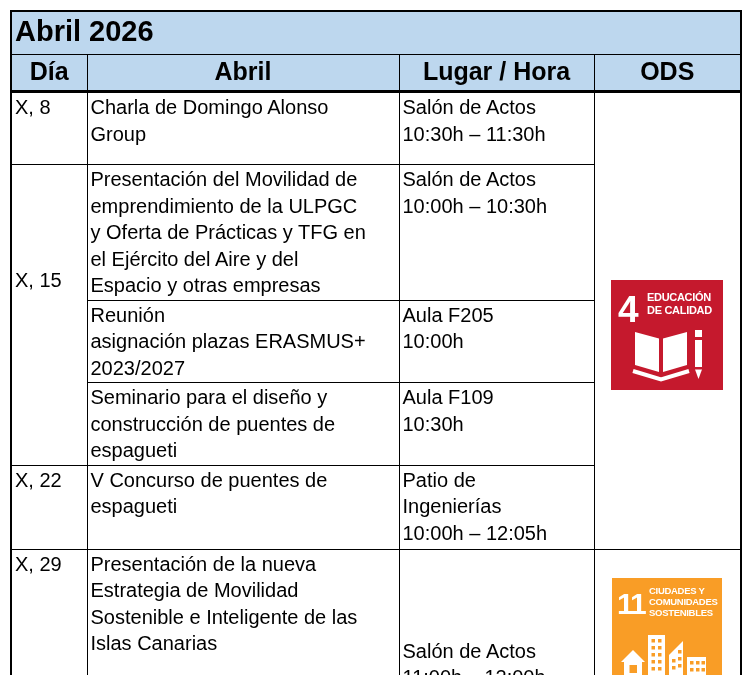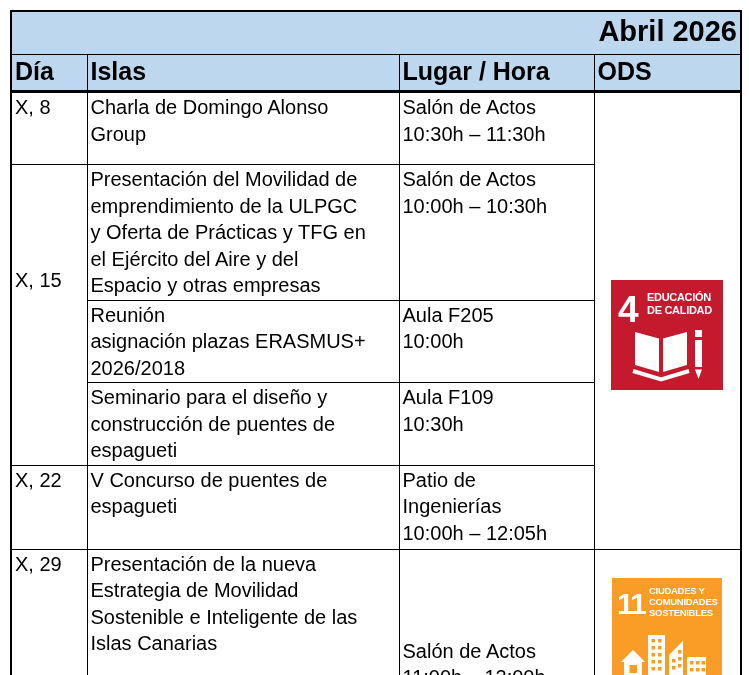--- a/index.html
+++ b/index.html
@@ -22,27 +22,27 @@
     vertical-align:top;
     text-align:left;
     font-size:20px;
     line-height:26.5px;
     font-weight:normal;
     white-space:pre-line;
     overflow:hidden;
   }
   tr.title-row th {
     background:var(--header-bg, #BDD7EE);
-    font-size:29px; font-weight:bold; text-align:right;
+    font-size:29px; font-weight:bold; text-align:left;
     line-height:36px; height:40px; white-space:nowrap;
     padding:1px 3px;
   }
   tr.head-row th {
     background:var(--header-bg, #BDD7EE);
-    font-size:25px; font-weight:bold; text-align:left;
+    font-size:25px; font-weight:bold; text-align:center;
     line-height:30px; height:33px; white-space:nowrap;
     border-bottom:3px solid #000;
   }
   tr.r-x8   { height:73px;padding-left:12px; }
   tr.r-x15a { height:134px; }
   tr.r-x15b { height:81px; }
   tr.r-x15c { height:78px; }
   tr.r-x22  { height:84px; }
   tr.r-x29  { height:122px; }
   td.dia-merged { vertical-align:top; padding-top:102px; }
@@ -67,21 +67,21 @@
         <col class="c-acto">
         <col class="c-lugar">
         <col class="c-ods">
     </colgroup>
     <tbody>
       <tr class="title-row">
         <th colspan="4">Abril 2026</th>
       </tr>
       <tr class="head-row">
         <th>Día</th>
-        <th>Islas</th>
+        <th>Abril</th>
         <th>Lugar / Hora</th>
         <th>ODS</th>
       </tr>
 
       <tr class="r-x8">
         <td>X, 8</td>
         <td>Charla de Domingo Alonso
 Group</td>
         <td>Salón de Actos
 10:30h – 11:30h</td>
@@ -110,21 +110,21 @@
 y Oferta de Prácticas y TFG en
 el Ejército del Aire y del
 Espacio y otras empresas</td>
         <td>Salón de Actos
 10:00h – 10:30h</td>
       </tr>
 
       <tr class="r-x15b">
         <td>Reunión
 asignación plazas ERASMUS+
-2026/2018</td>
+2023/2027</td>
         <td>Aula F205
 10:00h</td>
       </tr>
 
       <tr class="r-x15c">
         <td>Seminario para el diseño y
 construcción de puentes de
 espagueti</td>
         <td>Aula F109
 10:30h</td>

